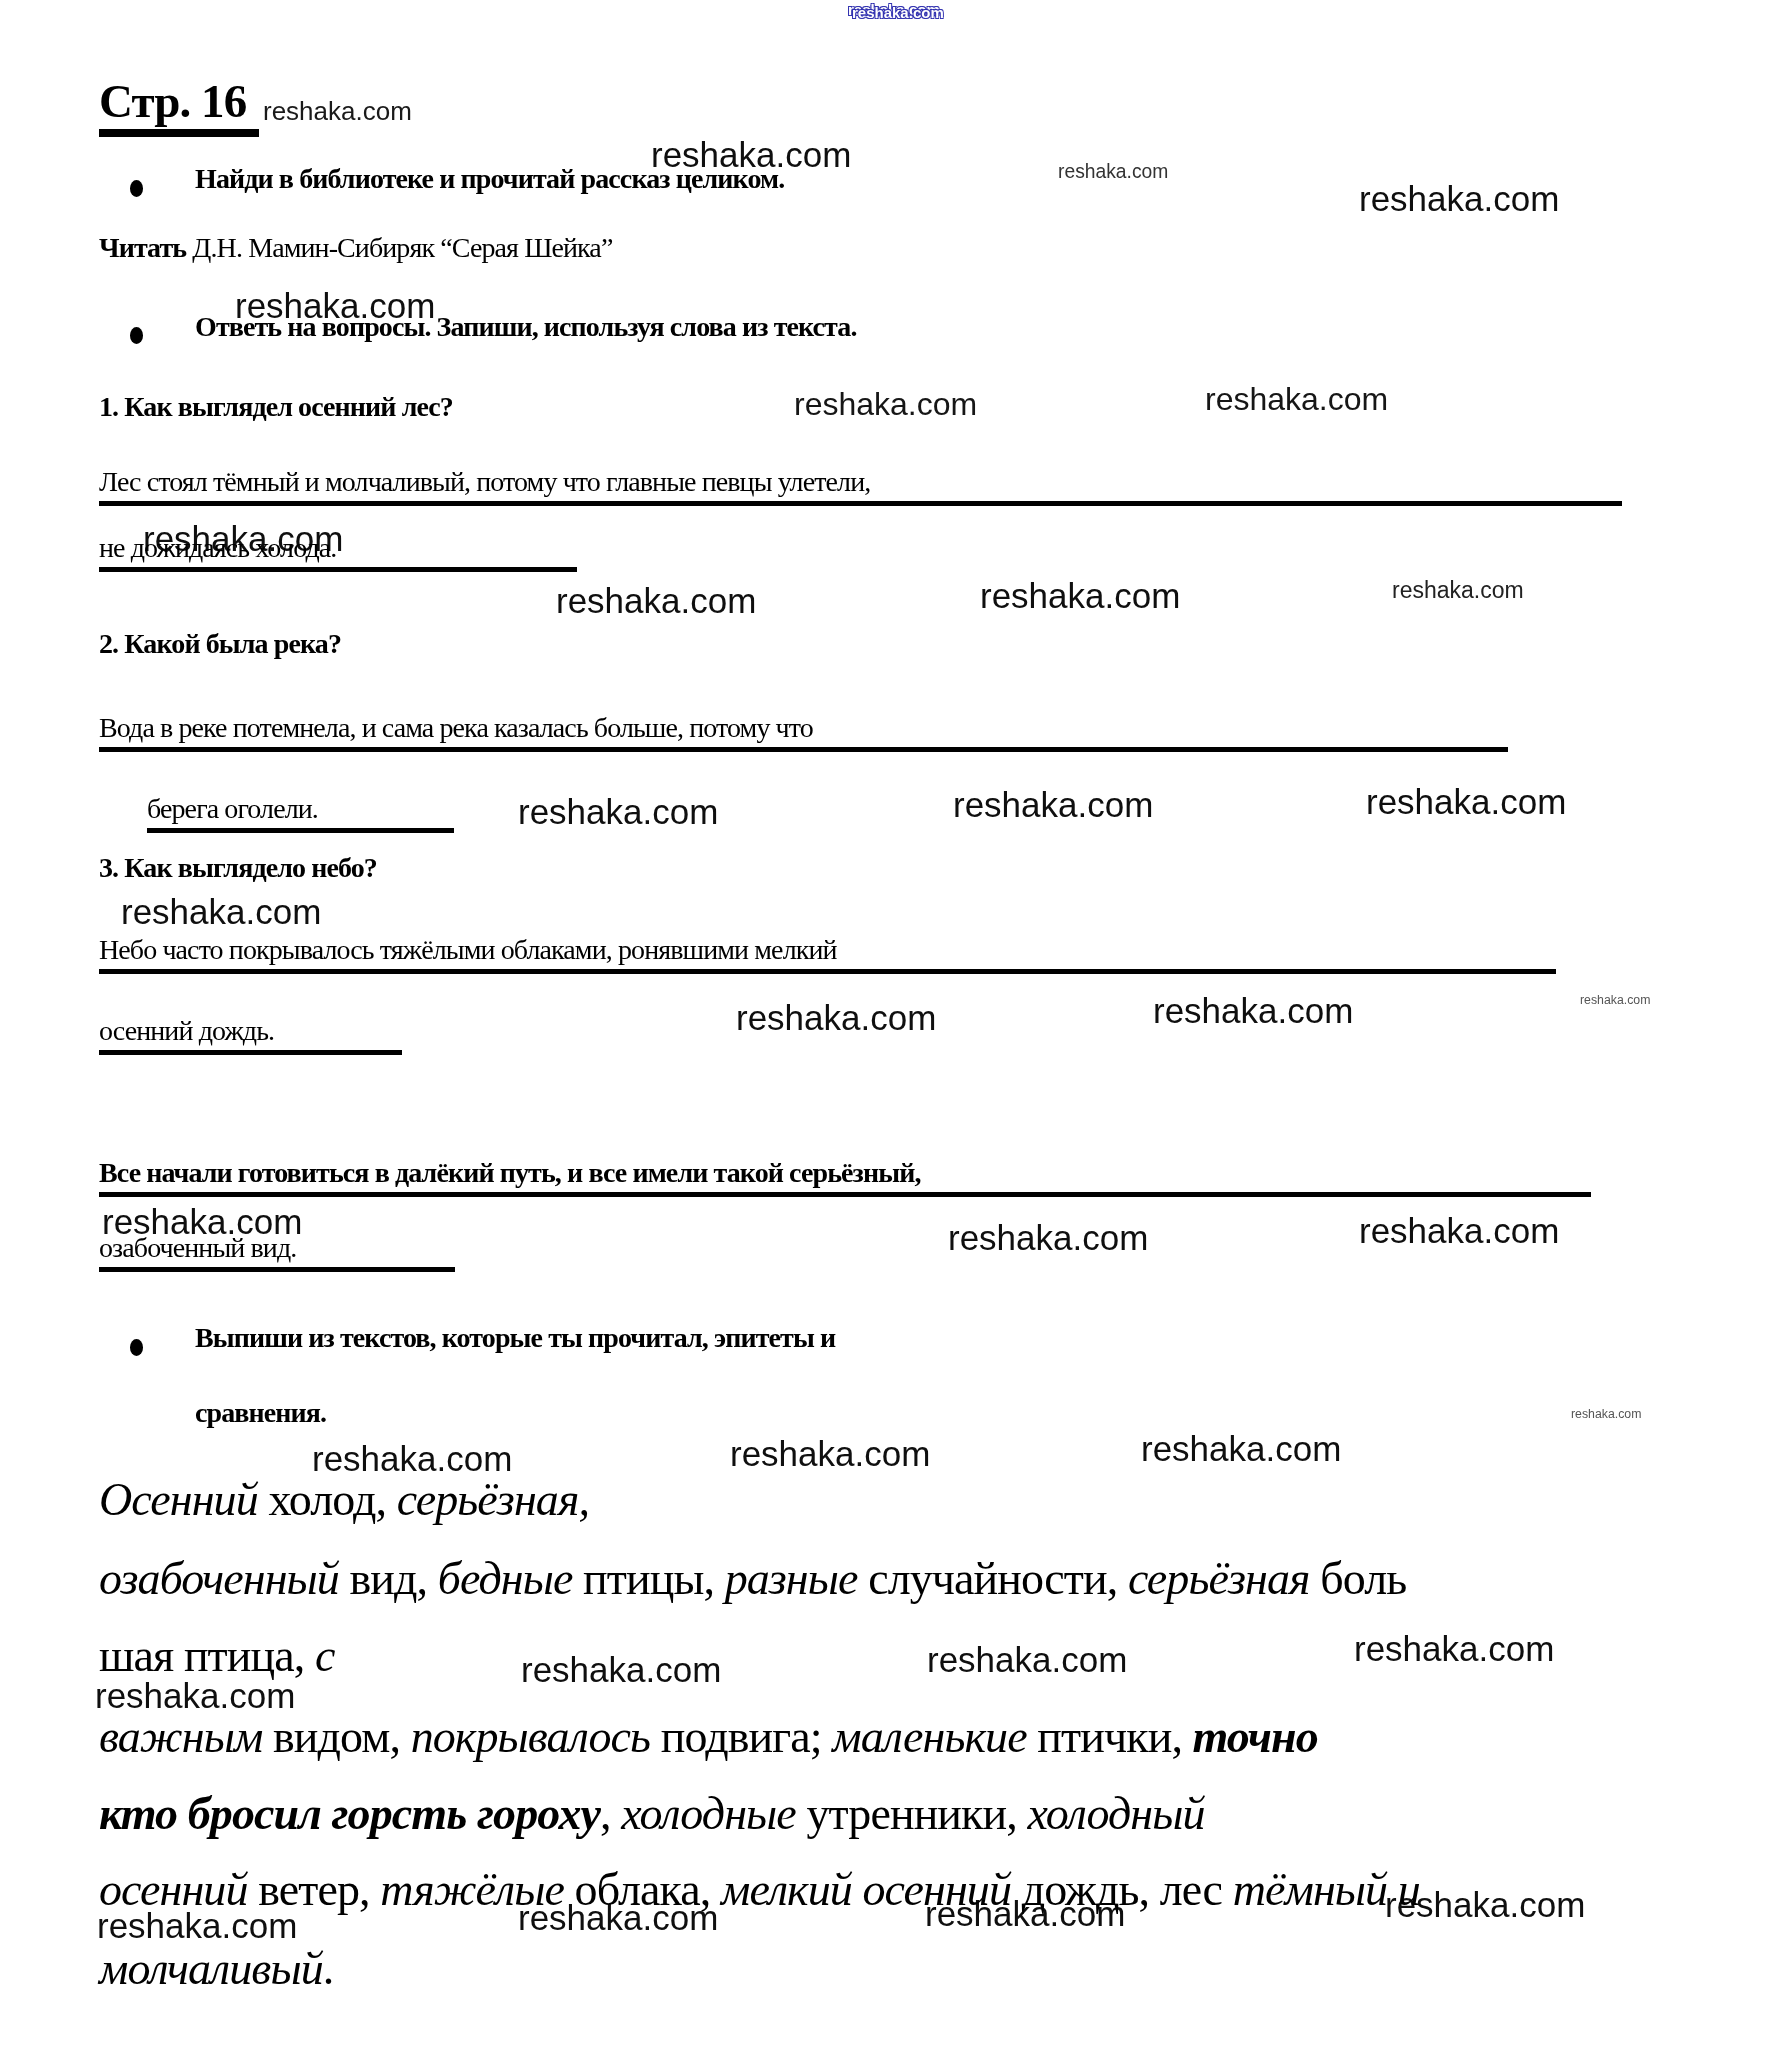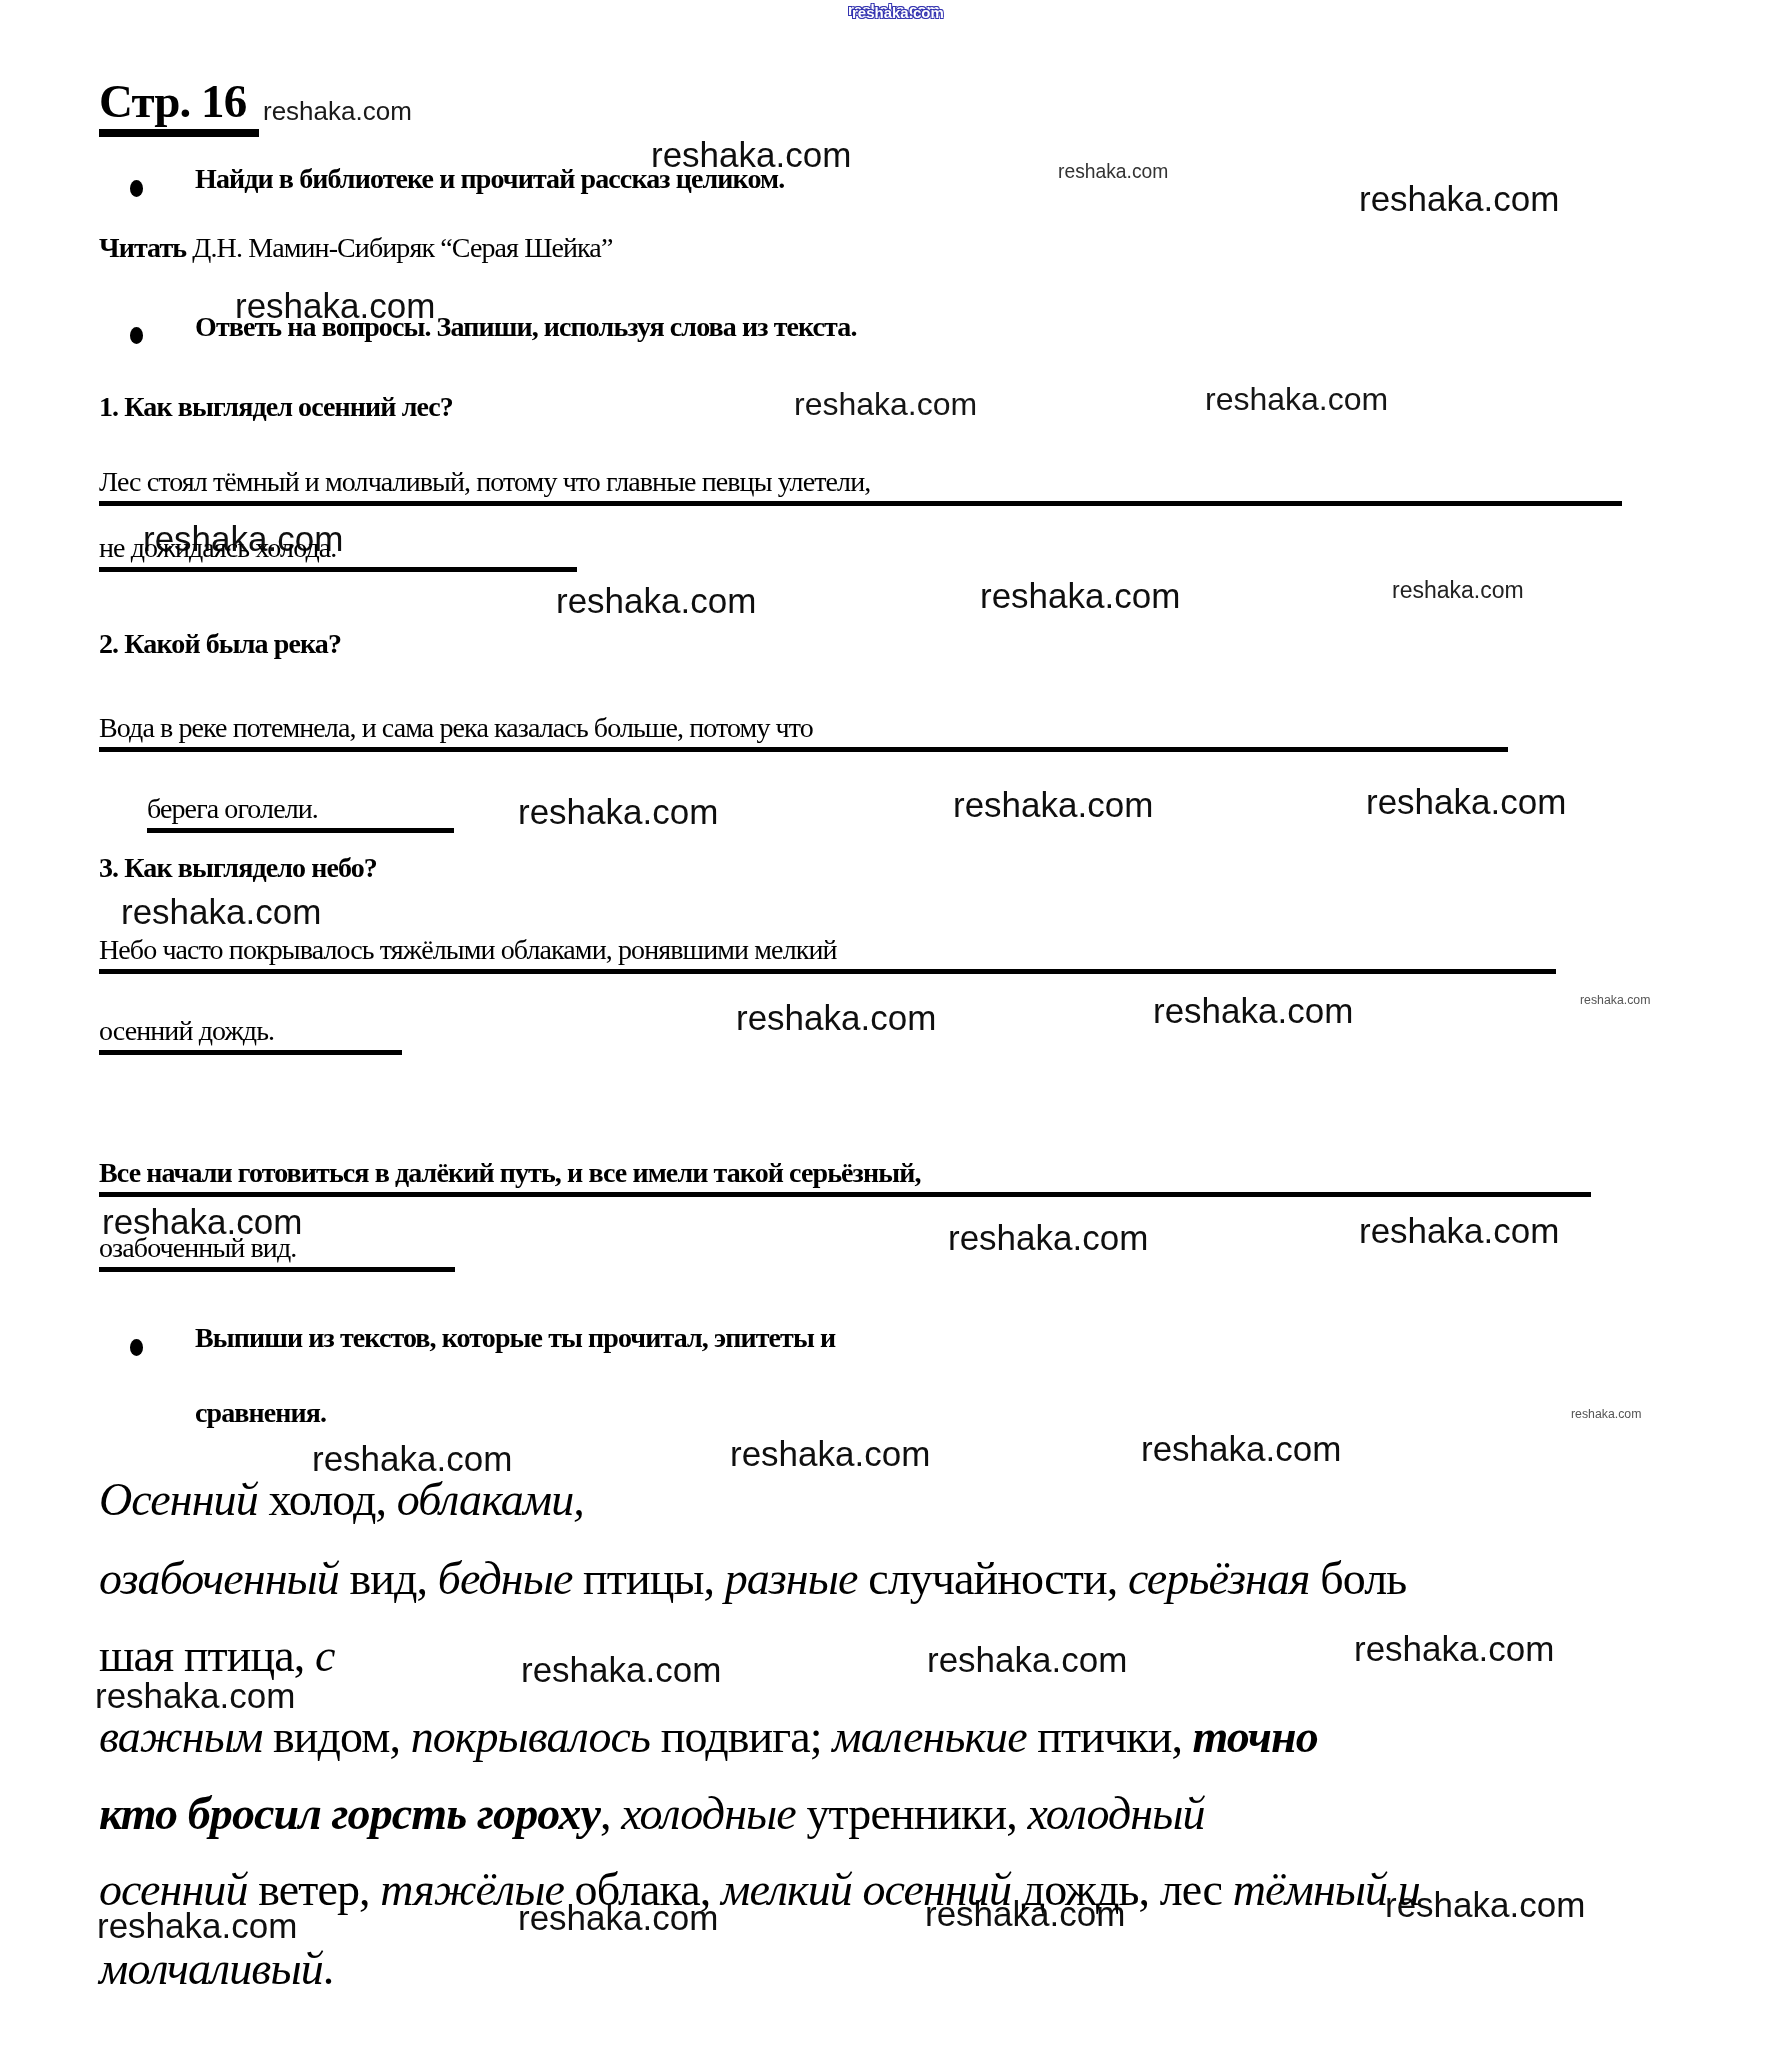--- a/index.html
+++ b/index.html
@@ -106,21 +106,21 @@
     <span class="answer" style="min-width:1492px;font-weight:bold;">Все начали готовиться в далёкий путь, и все имели такой серьёзный,</span>
   </div>
   <div class="line serif50" style="left:99px;top:1233px;">
     <span class="answer" style="min-width:356px;">озабоченный вид.</span>
   </div>
 
   <div class="bullet-dot" style="left:130px;top:1339px;"></div>
   <div class="line serif50 bold" style="left:195px;top:1323px;">Выпиши из текстов, которые ты прочитал, эпитеты и</div>
   <div class="line serif50 bold" style="left:195px;top:1398px;">сравнения.</div>
 
-  <div class="line serif52" style="left:99px;top:1476px;"><span class="run-i">Осенний</span><span> холод, </span><span class="run-i">облаками,</span></div>
+  <div class="line serif52" style="left:99px;top:1476px;"><span class="run-i">Осенний</span><span> холод, </span><span class="run-i">серьёзная,</span></div>
   <div class="line serif52" style="left:99px;top:1555px;"><span class="run-i">озабоченный</span><span> вид, </span><span class="run-i">бедные</span><span> птицы, </span><span class="run-i">разные</span><span> случайности, </span><span class="run-i">серьёзная</span><span> боль</span></div>
   <div class="line serif52" style="left:99px;top:1632px;"><span>шая птица, </span><span class="run-i">с</span></div>
   <div class="line serif52" style="left:99px;top:1713px;"><span class="run-i">важным</span><span> видом, </span><span class="run-i">покрывалось</span><span> подвига; </span><span class="run-i">маленькие</span><span> птички, </span><span class="run-bi">точно</span></div>
   <div class="line serif52" style="left:99px;top:1790px;"><span class="run-bi">кто бросил горсть гороху</span><span>, </span><span class="run-i">холодные</span><span> утренники, </span><span class="run-i">холодный</span></div>
   <div class="line serif52" style="left:99px;top:1866px;"><span class="run-i">осенний</span><span> ветер, </span><span class="run-i">тяжёлые</span><span> облака, </span><span class="run-i">мелкий осенний</span><span> дождь, лес </span><span class="run-i">тёмный и</span></div>
   <div class="line serif52" style="left:99px;top:1945px;"><span class="run-i">молчаливый</span><span>.</span></div>
 
 </div>
 
 

